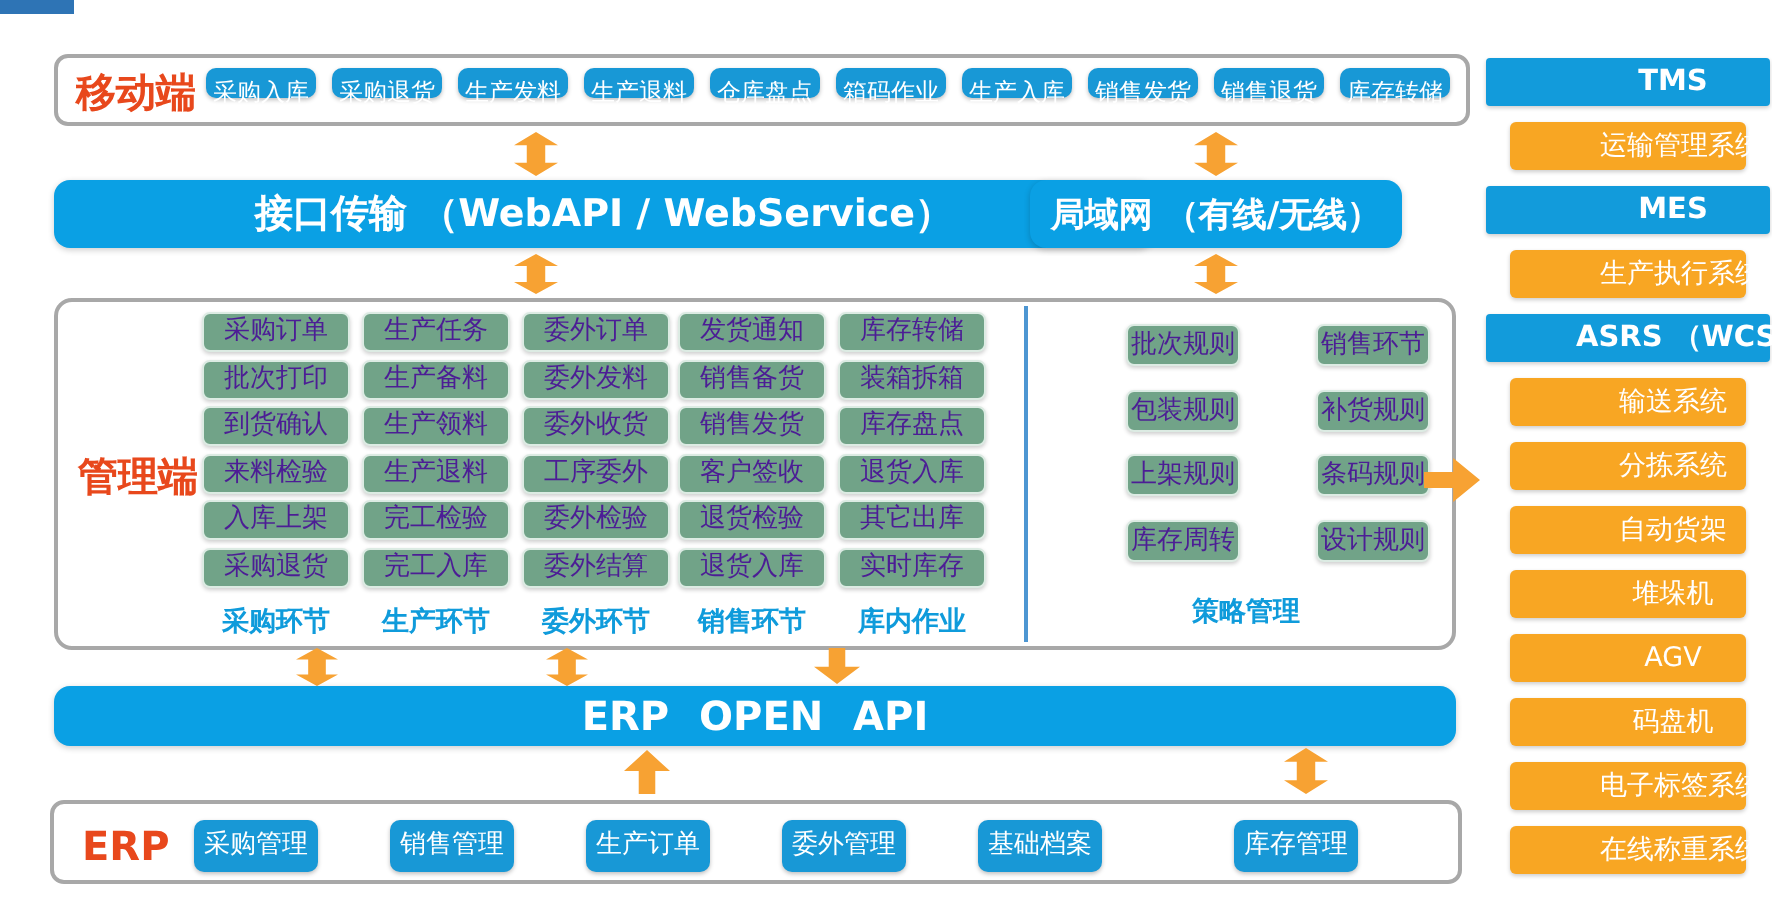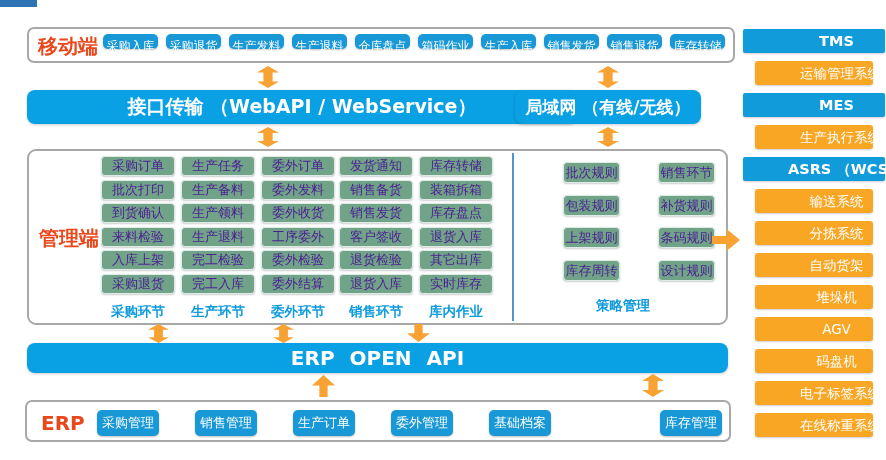--- a/index.html
+++ b/index.html
@@ -50,21 +50,21 @@
   .scol{position:absolute;top:11px;width:89px;display:flex;flex-direction:column;gap:11.5px;}
   .scol .gbtn{height:21px;line-height:19px;margin-left:32px;}
   #strategy-footer{position:absolute;left:502px;top:146px;width:184px;text-align:center;
                    color:#0f9bdb;font-weight:bold;font-size:13.5px;}
 
   
   #erp-panel{left:25px;top:400px;width:706px;height:42px;border-radius:7px;}
   #erp-label{position:absolute;left:14px;top:9px;}
   #erp-chips{left:70px;top:8px;gap:36px;}
   #erp-chips .bchip{width:62px;height:26px;line-height:26px;font-size:13px;}
-  #erp-chips .bchip:last-child{margin-left:73px;}
+  #erp-chips .bchip:last-child{margin-left:30px;}
 
   
   #right-rail{position:absolute;left:743px;top:29px;width:142px;display:flex;
               flex-direction:column;gap:8px;align-items:center;}
   .rbox{height:24px;line-height:24px;text-align:center;color:#fff;white-space:nowrap;padding-left:45px;}
   .rbox.header{width:142px;background:#129bdb;font-weight:bold;font-size:14.5px;border-radius:2px;
                box-shadow:0 1px 2px rgba(0,0,0,.2);}
   .rbox.sub{width:118px;background:#f8a623;font-size:13.5px;border-radius:3px;
             box-shadow:0 1px 2px rgba(0,0,0,.2);}
 </style>

